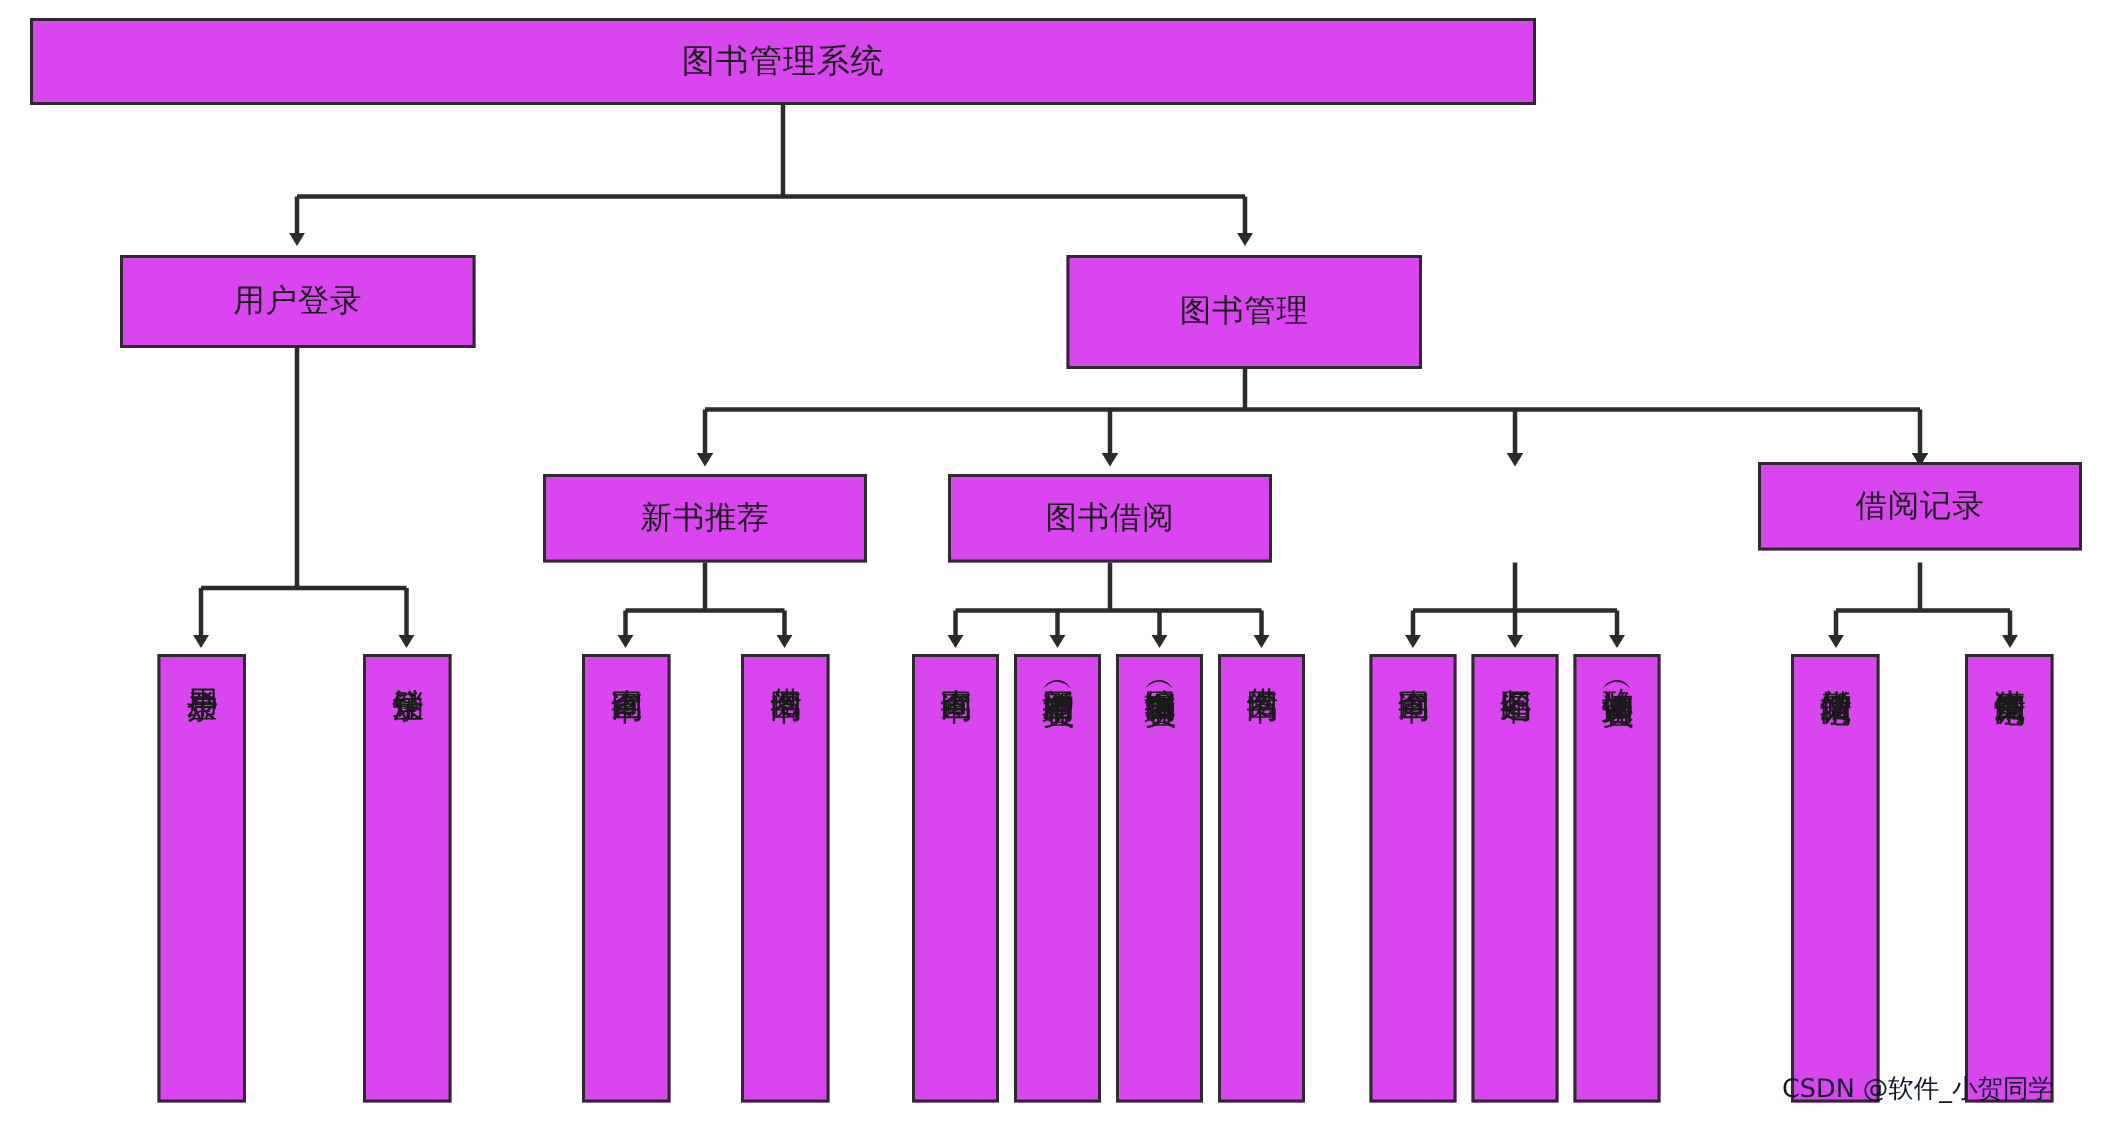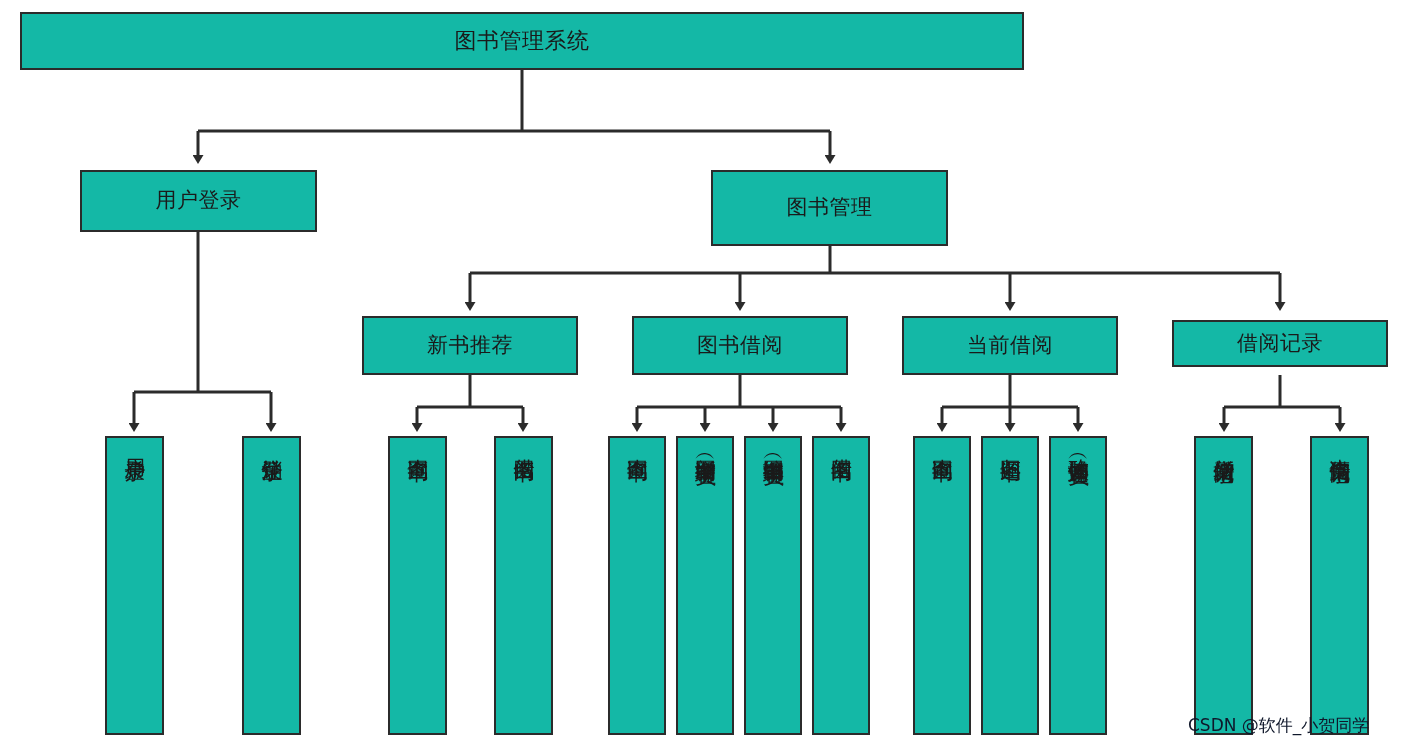--- a/index.html
+++ b/index.html
@@ -24,21 +24,21 @@
     position: absolute;
     left: 0;
     top: 0;
     width: 1405px;
     height: 747px;
     pointer-events: none;
   }
   .node {
     position: absolute;
     box-sizing: border-box;
-    background: #14b8a6;
+    background: #d946ef;
     border: 2px solid #2b2b2b;
     display: flex;
     align-items: center;
     justify-content: center;
     color: #1a1a1a;
     z-index: 2;
     font-family: Liberation Serif, serif;
   }
   .node .lbl {
     display: block;
@@ -144,25 +144,22 @@
   </div>
 
   <div class="node h" style="left:632px; top:316px; width:216px; height:59px;">
     <span class="lbl">图书借阅</span>
   </div>
 
   <div class="node h" style="left:362px; top:316px; width:216px; height:59px;">
     <span class="lbl">新书推荐</span>
   </div>
 
-  <div class="node h" style="left:902px; top:316px; width:216px; height:59px;">
-    <span class="lbl">当前借阅</span>
-  </div>
-
-  <div class="node h" style="left:1172px; top:320px; width:216px; height:47px;">
+
+  <div class="node h" style="left:1172px; top:308px; width:216px; height:59px;">
     <span class="lbl">借阅记录</span>
   </div>
 
   <div class="node v" style="left:105px; top:436px; width:59px; height:299px;">
     <span class="lbl">用户登录</span>
   </div>
 
   <div class="node v" style="left:242px; top:436px; width:59px; height:299px;">
     <span class="lbl">注销登录</span>
   </div>

